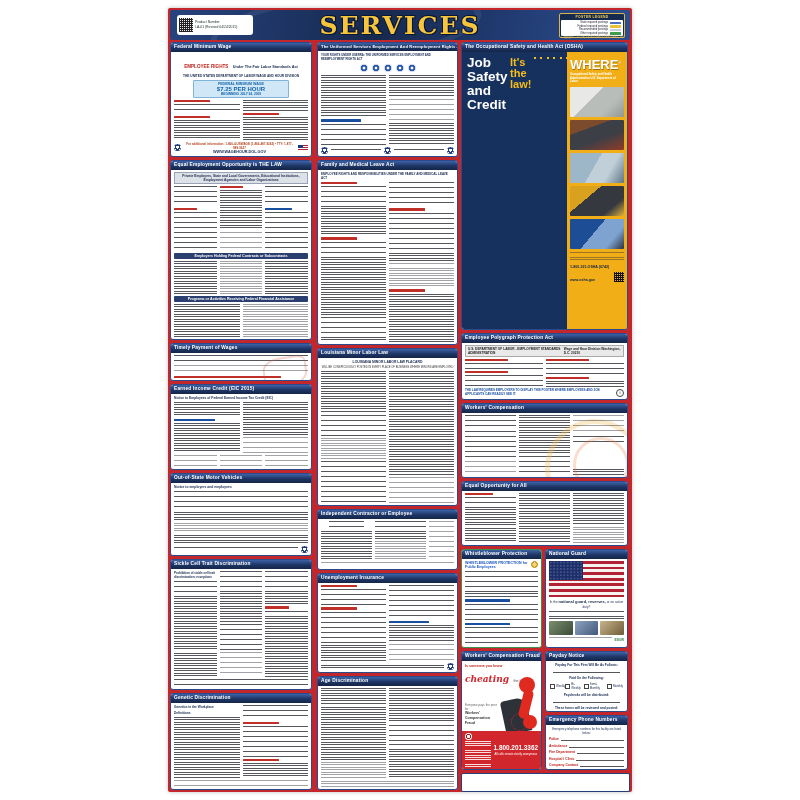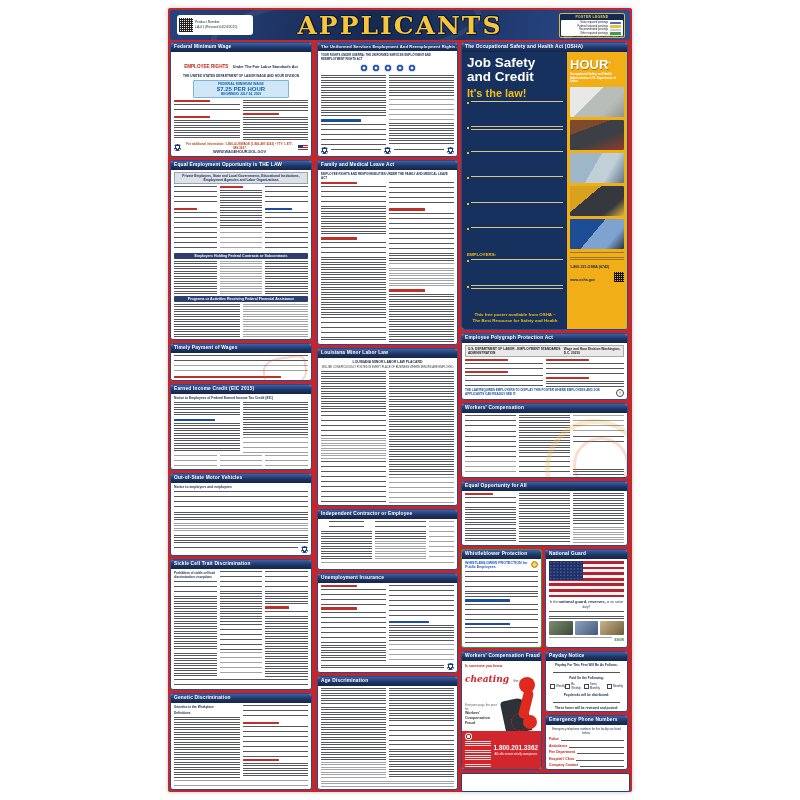--- a/index.html
+++ b/index.html
@@ -63,21 +63,21 @@
   .wagebox .w1{font-size:3.6px;font-weight:bold;}
   .wagebox .w2{font-size:6px;font-weight:bold;}
   .wagebox .w3{font-size:3.2px;font-weight:bold;}
   .contact{font-size:3px;color:#b8471f;font-weight:bold;text-align:center;line-height:1.4;}
   .weburl{font-size:3.8px;color:#16294f;font-weight:bold;text-align:center;}
   
   .sealrow{flex:0 0 auto;display:flex;justify-content:center;gap:4px;padding:1px 0;}
   .usseal{width:8px;height:8px;border-radius:50%;background:radial-gradient(circle,#fff 0 1.5px,#2b5aa8 1.6px 3.4px,#cfd9ea 3.5px);}
   
   .osha-body{flex:1;display:flex;background:#17315f;padding:0;gap:0;}
-  .osha-left{flex:1;display:flex;flex-direction:column;gap:2.5px;padding:4px 4px 3px 5px;min-width:0;}
+  .osha-left{flex:1;display:flex;flex-direction:row;gap:2.5px;padding:4px 4px 3px 5px;min-width:0;}
   .osha-big{font-size:13.5px;font-weight:bold;color:#fff;line-height:1.04;}
   .osha-law{font-size:11px;font-weight:bold;color:#f6bd16;line-height:1;margin-top:1px;}
   .bul{display:flex;gap:2px;align-items:flex-start;flex:1;min-height:6px;}
   .bul i{flex:0 0 2px;height:2px;background:#f6bd16;margin-top:1px;}
   .tly{flex:1;min-height:5px;background:repeating-linear-gradient(180deg,rgba(244,214,130,.9) 0 .9px,rgba(0,0,0,0) .9px 2.6px);}
   .osha-lab{font-size:4.4px;font-weight:bold;color:#f6bd16;flex:0 0 auto;}
   .osha-foot{font-size:4.4px;font-weight:bold;color:#f6bd16;text-align:center;line-height:1.5;flex:0 0 auto;padding:2px 0 1px;}
   .osha-right{flex:0 0 60px;background:#f2ae17;display:flex;flex-direction:column;gap:3px;padding:3px;box-sizing:border-box;}
   .osha-logo{color:#fff;font-weight:bold;font-size:13px;line-height:1;text-shadow:.5px .5px .5px rgba(0,0,0,.35);}
   .osha-logo sup{font-size:4px;}
@@ -155,21 +155,21 @@
     border-radius:40% 20% 45% 25%;transform:rotate(-8deg);}
 </style>
 </head>
 <body>
 
 <div id="stage">
 <div id="poster">
 
   <div class="phead">
     <div class="swirl"></div>
-    <div class="ptitle">APPLICANTS</div>
+    <div class="ptitle">SERVICES</div>
     <div class="prodbox">
       <div class="qr"></div>
       <div class="prodtxt">
         <div>Product Number</div>
         <div>LA-01 (Revised 04/24/2015)</div>
       </div>
     </div>
     <div class="legend">
       <div class="legend-title">POSTER LEGEND</div>
       <div class="legend-in">
@@ -557,21 +557,21 @@
         <div class="bul">
               <i></i>
               <span class="tly"></span>
             </div>
         <div class="osha-foot">
           <span>This free poster available from OSHA –</span><br><span>The Best Resource for Safety and Health</span>
         </div>
       </div>
       <div class="osha-right">
         <div>
-          <span class="osha-logo"><span>HOUR</span><sup>®</sup></span>
+          <span class="osha-logo"><span>WHERE</span><sup>®</sup></span>
           <div class="osha-logosub">Occupational Safety and Health Administration U.S. Department of Labor</div>
         </div>
         <div class="ph p1"></div>
         <div class="ph p2"></div>
         <div class="ph p3"></div>
         <div class="ph p4"></div>
         <div class="ph p5"></div>
         <div class="osha-small">
           <i class="tl lt" style="display:block;height:10px;"></i>
         </div>

